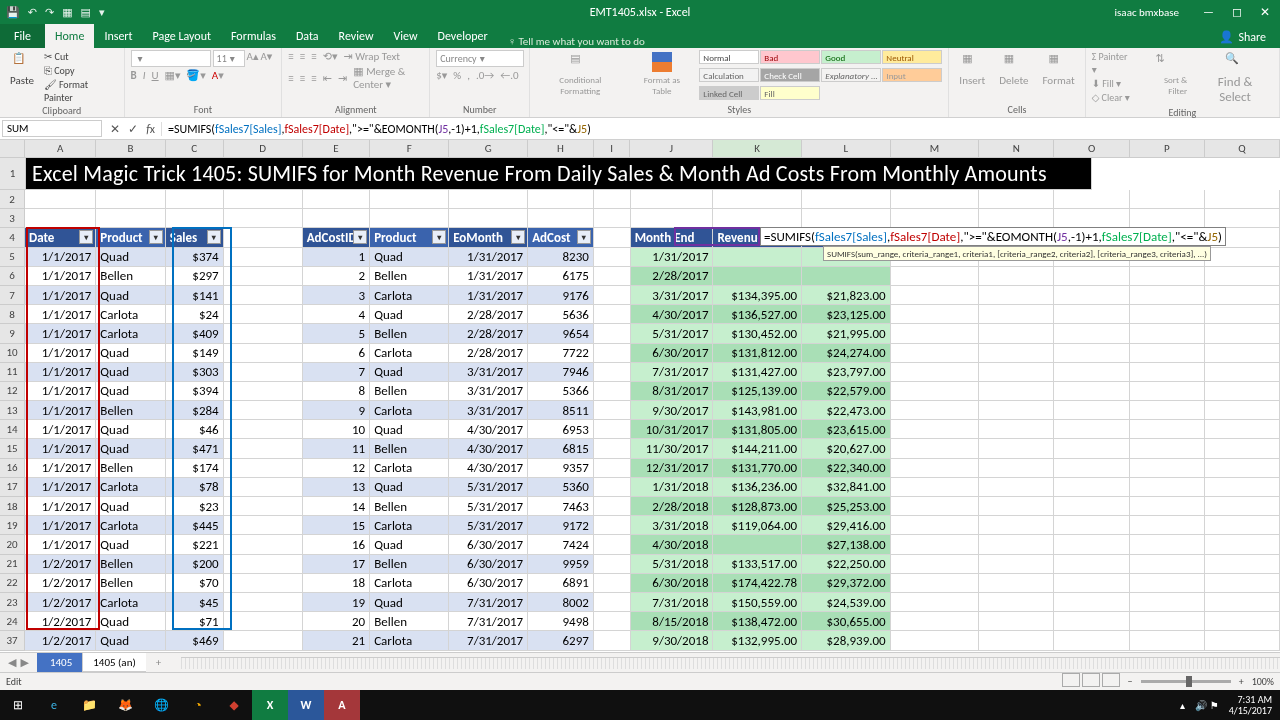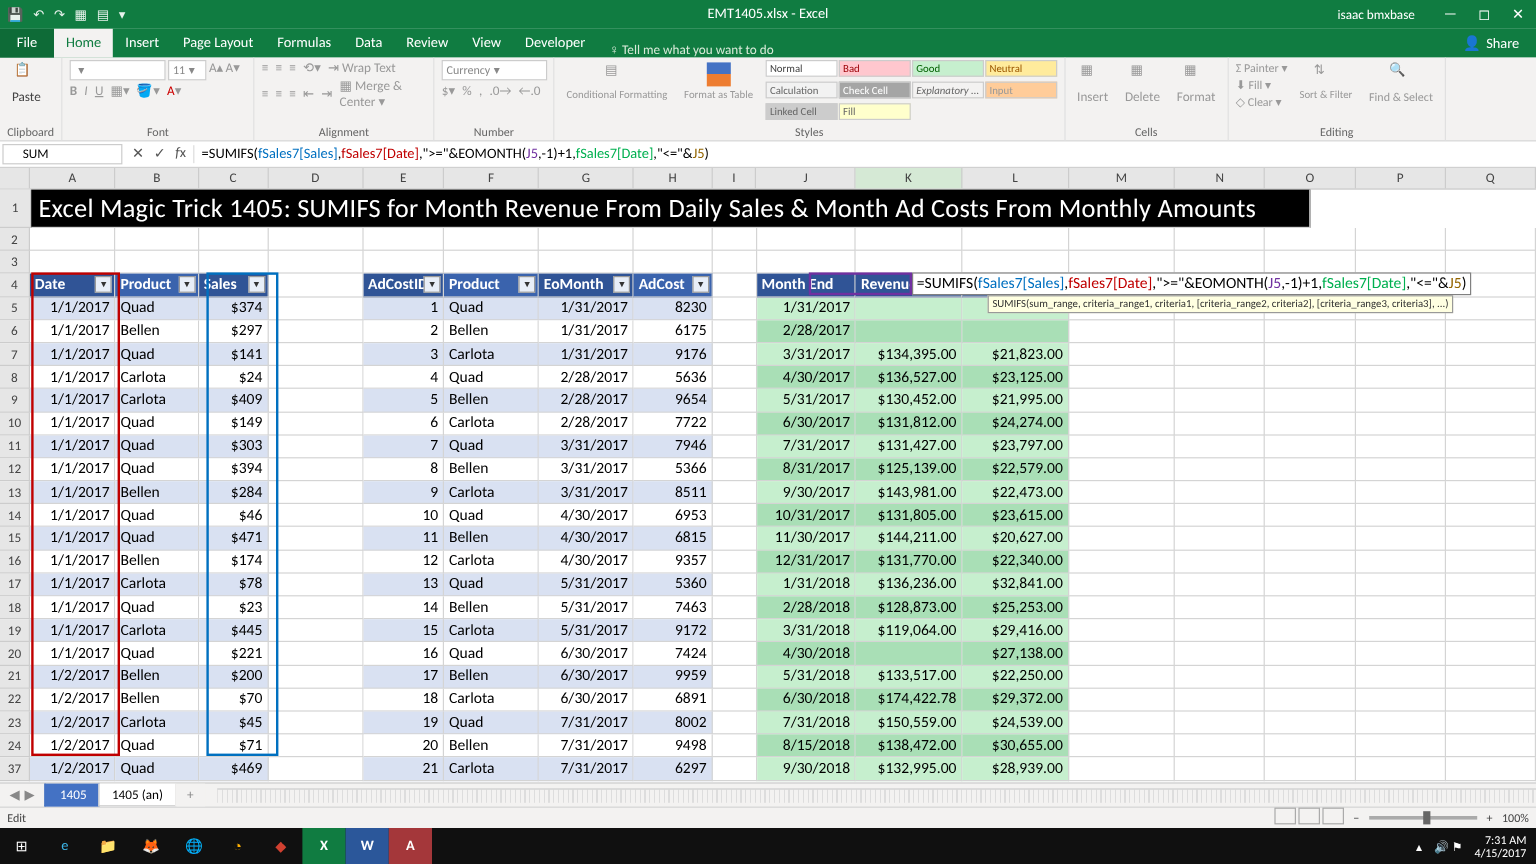--- a/index.html
+++ b/index.html
@@ -41,21 +41,21 @@
 .style-cell.neutral { background: #ffeb9c; color: #9c5700; }
 .style-cell.check { background: #a5a5a5; color: #fff; }
 .style-cell.input { background: #ffcc99; }
 .style-cell.link { background: #ccc; color: #666; }
 .style-cell.calc { background: #f2f2f2; color: #666; }
 .style-cell.note { background: #ffffcc; color: #666;}
 .style-cell.exp { font-style: italic; color: #666;}
 
 
 .formula-bar { height: 22px; border-bottom: 1px solid #d0d0d0; display: flex; align-items: center; font-size: 12px; background: #fff;}
-.namebox { width: 100px; border: 1px solid #ccc; margin: 1px 2px; padding: 1px 16px; font-size: 11px;}
+.namebox { width: 100px; border: 1px solid #ccc; margin: 1px 2px; padding: 1px 4px; font-size: 11px;}
 .fbar-btns { display: flex; gap: 8px; padding: 0 6px; color: #555; border-right: 1px solid #ddd;}
 .formula-input { flex: 1; padding: 2px 6px; font-family: Calibri, Arial; font-size: 12px; white-space: nowrap; overflow: hidden;}
 .formula-input .fn { color: #000; }
 .formula-input .ref1 { color: #0070c0; }
 .formula-input .ref2 { color: #c00000; }
 .formula-input .ref3 { color: #7030a0; }
 .formula-input .ref4 { color: #00b050; }
 .formula-input .ref5 { color: #946500; }
 
 
@@ -156,20 +156,25 @@
   <div class="tellme">♀ <span>Tell me what you want to do</span></div>
   <div class="share">👤 <span>Share</span></div>
 </div>
 
 <div class="ribbon">
   <div class="group">
     <div class="contents">
       <div class="big-btn">
         <span class="icon">📋</span>
         <span>Paste</span>
+      </div>
+      <div class="cols">
+        <span>✂ <span>Cut</span></span>
+        <span>⎘ <span>Copy</span></span>
+        <span>🖌 <span>Format Painter</span></span>
       </div>
     </div>
     <div class="label">Clipboard</div>
   </div>
   <div class="group dim" style="width:160px">
     <div class="contents" style="flex-direction:column;gap:2px">
       <div style="display:flex;gap:2px">
         <span class="box" style="width:80px"><span></span>▾</span>
         <span class="box" style="width:32px"><span>11</span> ▾</span>
         <span>A▴</span>
@@ -267,21 +272,21 @@
         <span>Σ <span>Painter</span> ▾</span>
         <span>⬇ <span>Fill</span> ▾</span>
         <span>◇ <span>Clear</span> ▾</span>
       </div>
       <div class="big-btn">
           <span class="icon">⇅</span>
           <span style="font-size:9px;text-align:right">Sort &amp; Filter</span>
         </div>
       <div class="big-btn">
           <span class="icon">🔍</span>
-          <span style="font-size:10px;text-align:center">Find &amp; Select</span>
+          <span style="font-size:13px;text-align:center">Find &amp; Select</span>
         </div>
     </div>
     <div class="label">Editing</div>
   </div>
 </div>
 
 <div class="formula-bar">
   <div class="namebox">SUM</div>
   <div class="fbar-btns">
     <span>✕</span>

